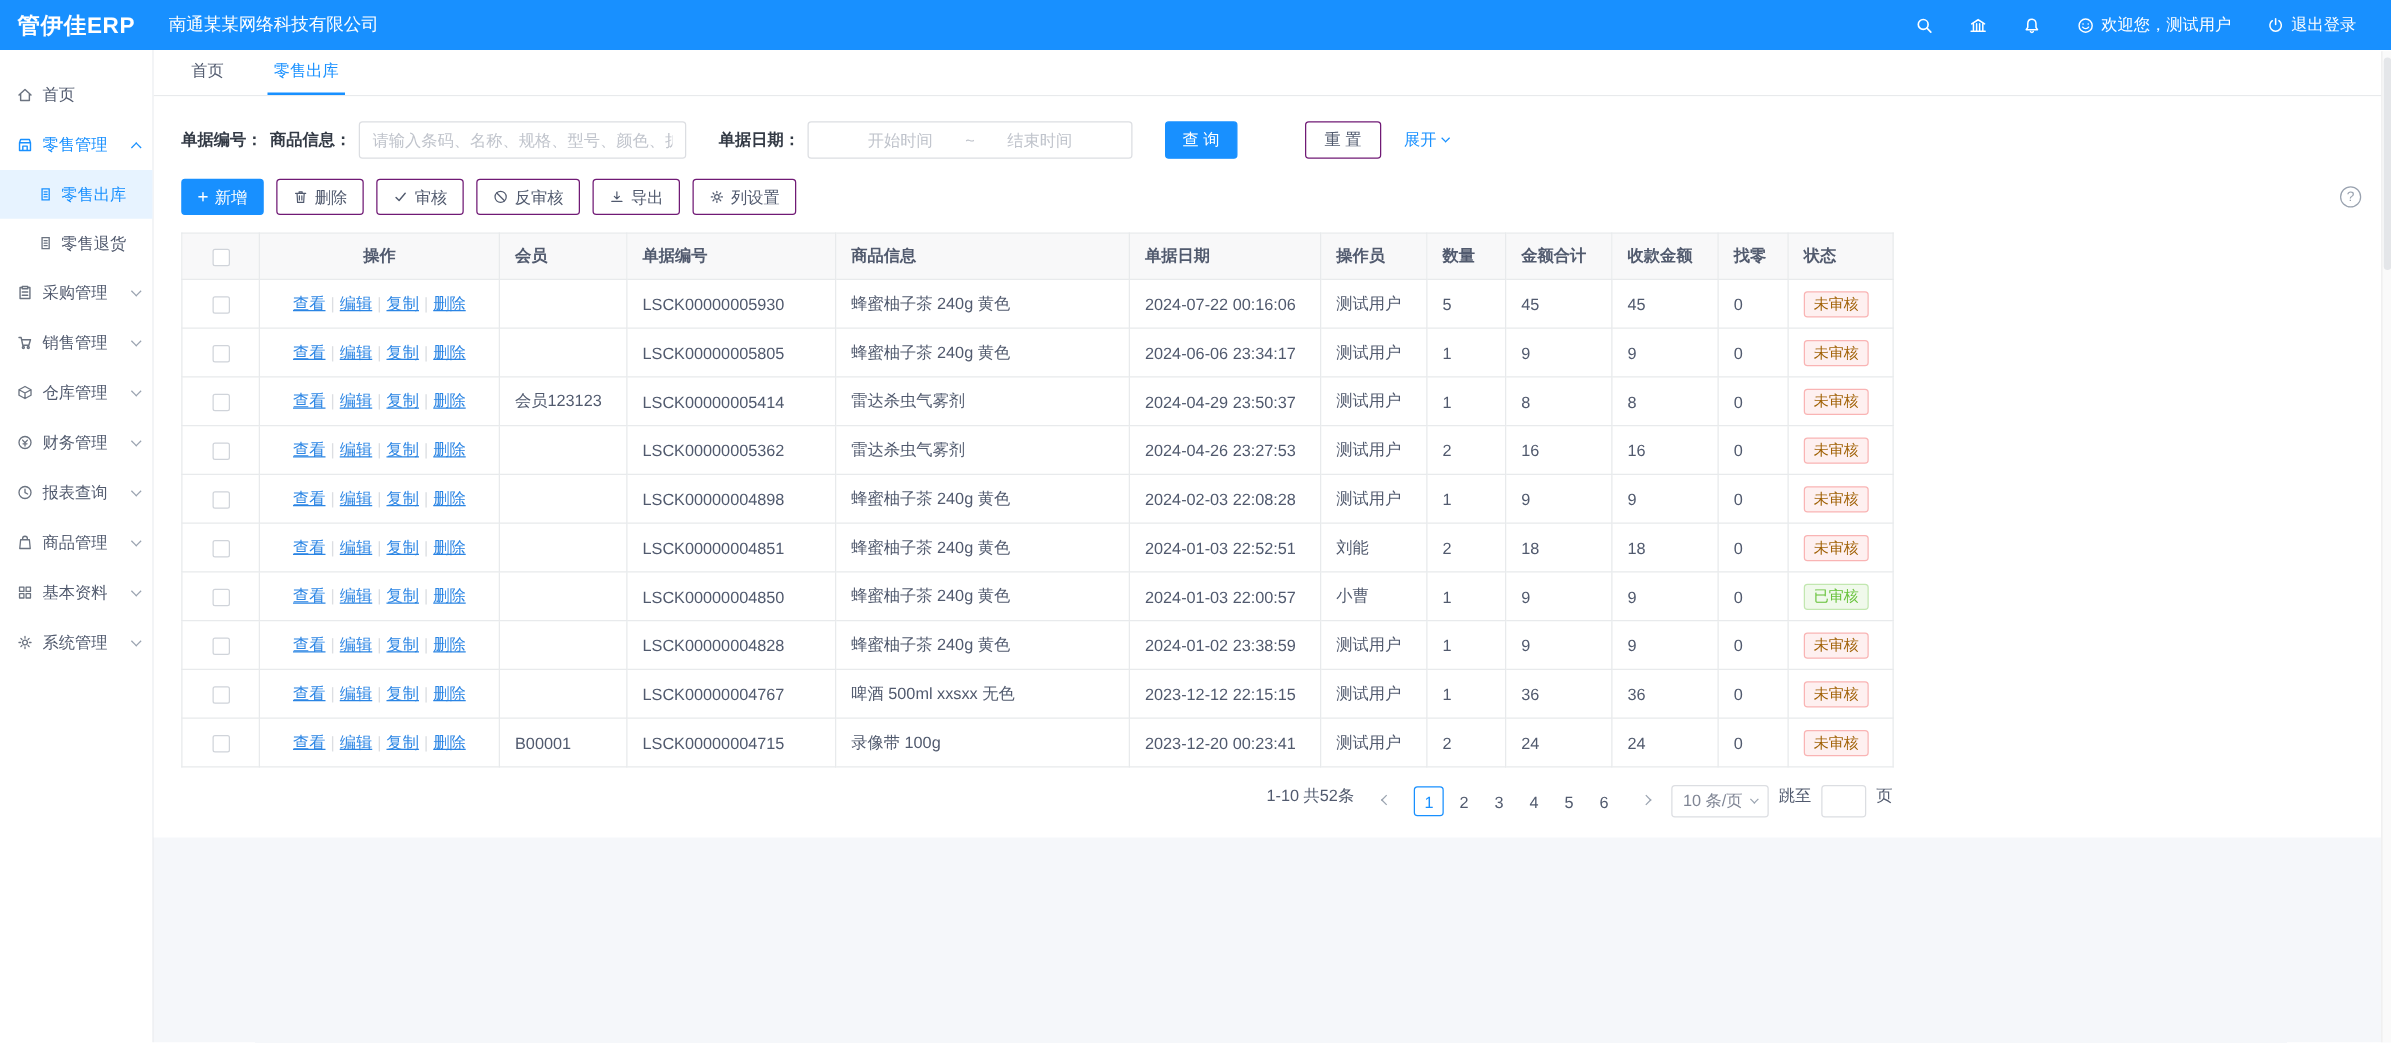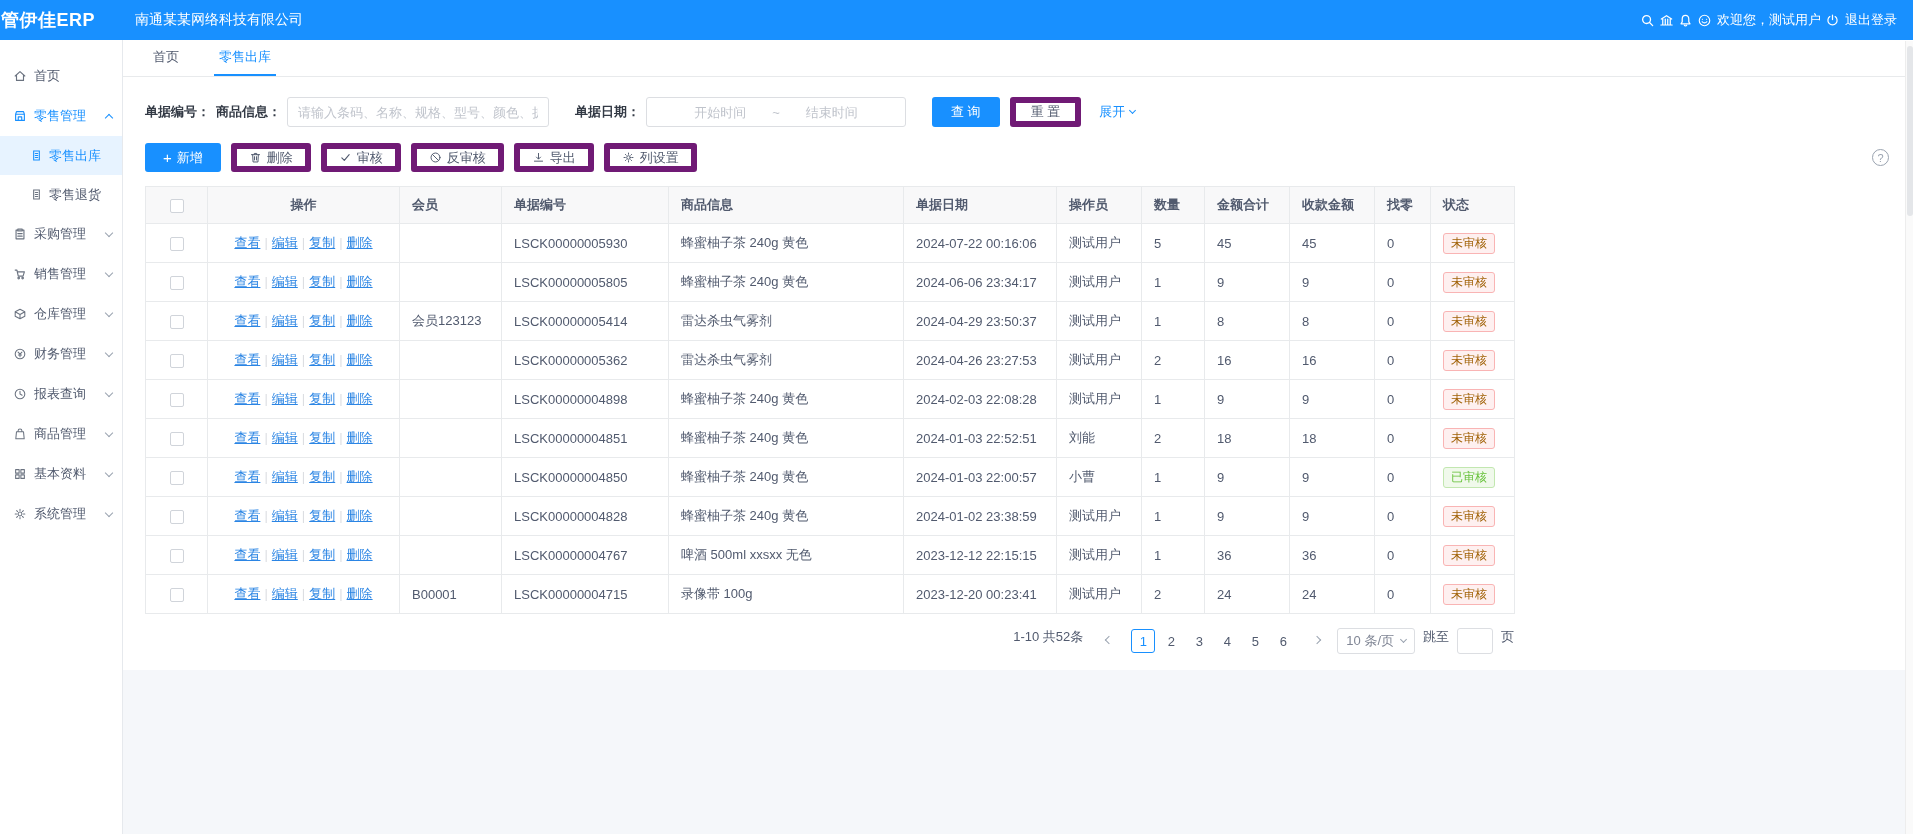--- a/index.html
+++ b/index.html
@@ -2,23 +2,23 @@
 <html><head>
 <meta charset="utf-8">
 <style>
 * { box-sizing:border-box; margin:0; padding:0; }
 html,body { width:1913px; height:834px; }
 body { font-family:"Liberation Sans","DejaVu Sans",sans-serif; font-size:13px; color:#515a6e; background:#fff; overflow:hidden; }
 .app { width:1913px; height:834px; display:flex; flex-direction:column; position:relative; }
 
 
 .header { height:40px; background:#1890ff; display:flex; align-items:center; color:#fff; flex-shrink:0; }
-.logo { width:123px; flex-shrink:0; font-size:18px; font-weight:bold; padding-left:1px; letter-spacing:.5px; }
+.logo { width:123px; flex-shrink:0; font-size:18px; font-weight:bold; padding-left:14px; letter-spacing:.5px; }
 .company { font-size:14px; margin-left:12px; }
-.header-right { margin-left:auto; display:flex; align-items:center; gap:4px; padding-right:16px; }
+.header-right { margin-left:auto; display:flex; align-items:center; gap:28px; padding-right:28px; }
 .header-icon-btn { display:flex; align-items:center; cursor:pointer; }
 .header-user,.header-logout { display:flex; align-items:center; gap:5px; font-size:13px; cursor:pointer; white-space:nowrap; }
 .hic { width:15px; height:15px; }
 
 
 .body-row { flex:1; display:flex; min-height:0; }
 .sidebar { width:123px; flex-shrink:0; background:#fff; border-right:1px solid #e6e9ed; padding-top:16px; }
 .menu-item { height:40px; display:flex; align-items:center; gap:7px; padding:0 10px 0 13px; cursor:pointer; color:#515a6e; }
 .menu-item .mic { width:14px; height:14px; flex-shrink:0; color:#6b7380; }
 .menu-item .chev { margin-left:auto; }
@@ -40,24 +40,24 @@
 .filters { display:flex; align-items:center; margin-bottom:16px; }
 .filter-label { font-weight:bold; color:#333a45; margin-right:6px; white-space:nowrap; }
 .text-input { height:30px; border:1px solid #dcdee2; border-radius:3px; padding:0 10px; font-size:13px; color:#515a6e; outline:none; font-family:inherit; }
 .text-input::placeholder { color:#c0c4cc; }
 .input-billno { width:258px; margin-right:26px; }
 .input-product { width:262px; margin-right:26px; }
 .date-range { width:260px; height:30px; border:1px solid #dcdee2; border-radius:3px; display:flex; align-items:center; justify-content:center; padding:0 6px; margin-right:26px; background:#fff; }
 .date-input { border:none; outline:none; width:96px; text-align:center; font-size:13px; font-family:inherit; color:#515a6e; }
 .date-input::placeholder { color:#c0c4cc; }
 .date-sep { color:#c0c4cc; margin:0 4px; }
-.btn { height:30px; border:6px solid #701a75; background:#fff; border-radius:3px; padding:0 15px; font-size:13px; color:#515a6e; cursor:pointer; display:inline-flex; align-items:center; gap:5px; font-family:inherit; white-space:nowrap; }
+.btn { height:30px; border:1px solid #701a75; background:#fff; border-radius:3px; padding:0 15px; font-size:13px; color:#515a6e; cursor:pointer; display:inline-flex; align-items:center; gap:5px; font-family:inherit; white-space:nowrap; }
 .btn-primary { background:#1890ff; border-color:#1890ff; color:#fff; }
 .btn-search { margin-right:10px; padding:0 13px; }
-.btn-reset { margin-right:18px; }
+.btn-reset { margin-right:18px;margin-left:44px; }
 .expand-link { color:#1890ff; display:inline-flex; align-items:center; gap:5px; cursor:pointer; }
 
 
 .toolbar { display:flex; align-items:center; gap:10px; margin-bottom:14px; }
 .toolbar .btn { height:29px; padding:0 12px; }
 .tic { width:13px; height:13px; }
 .plus-glyph { font-size:15px; line-height:1; }
 .help-circle { margin-left:auto; width:17px; height:17px; border:1px solid #9aa3b0; border-radius:50%; color:#9aa3b0; display:flex; align-items:center; justify-content:center; font-size:11px; cursor:pointer; margin-right:2px; }
 
 

